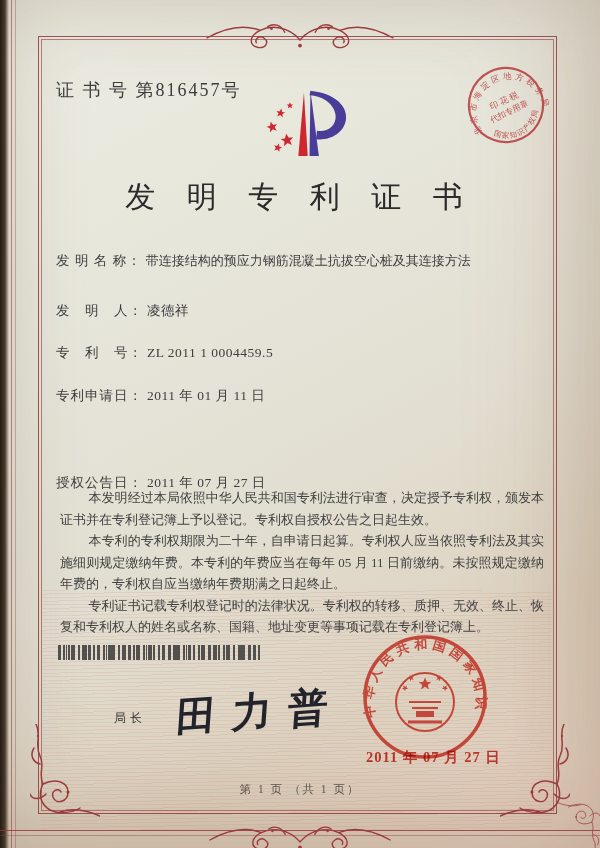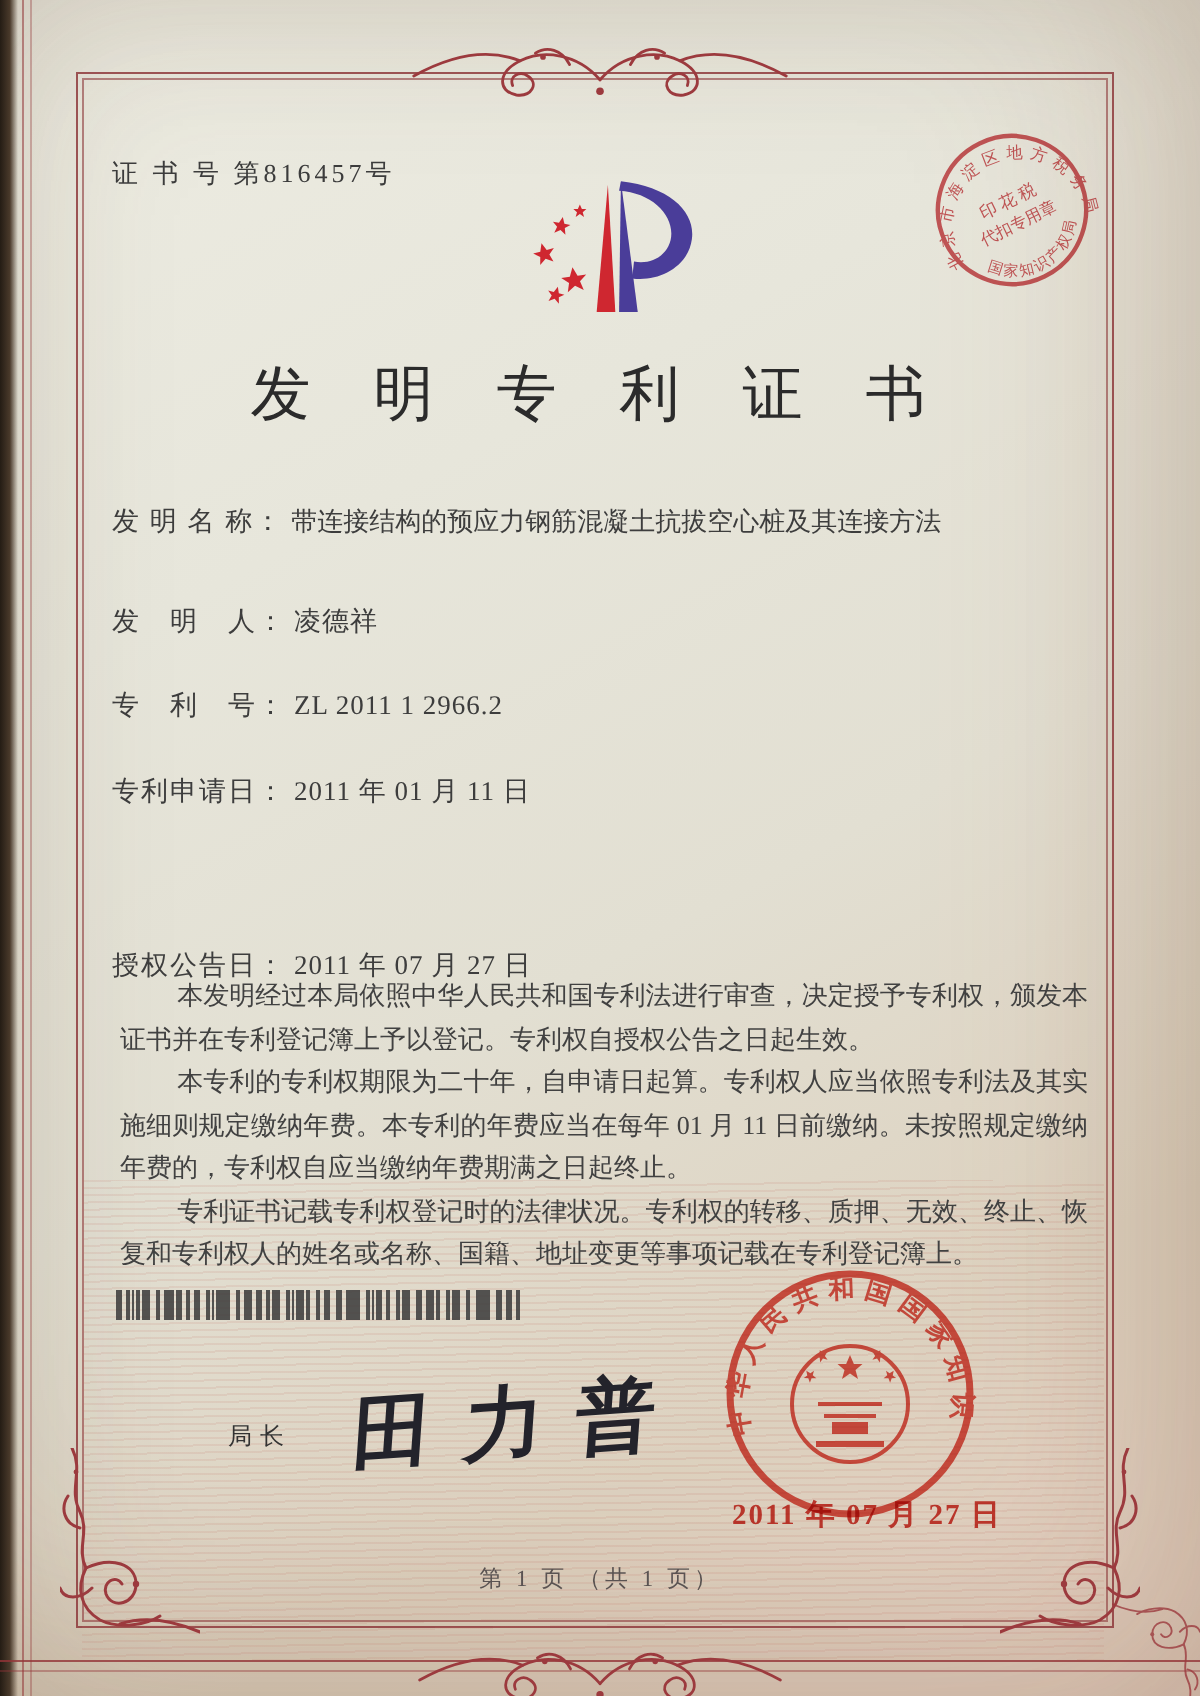--- a/index.html
+++ b/index.html
@@ -18,21 +18,21 @@
     background:repeating-linear-gradient(179deg,rgba(193,108,96,.13) 0 1px,rgba(0,0,0,0) 1px 3.6px);}
   .flourish-top{position:absolute;left:205px;top:18px;width:190px;height:40px;}
   .flourish-bottom{position:absolute;left:208px;top:820px;width:184px;height:40px;}
   .bottom-rule{position:absolute;left:0;top:830px;width:600px;height:4px;
     border-top:1.5px solid rgba(148,52,55,.8);border-bottom:1px solid rgba(148,52,55,.4);}
   .corner-orn{position:absolute;width:70px;height:95px;}
   .corner-bl{left:30px;top:724px;}
   .corner-br{left:500px;top:724px;transform:scaleX(-1);}
   .corner-brr{left:556px;top:800px;width:44px;height:60px;transform:rotate(180deg);opacity:.8;}
 
-  .cert-no{position:absolute;left:56px;top:78px;font-size:13px;letter-spacing:2px;color:#3c3c3c;}
+  .cert-no{position:absolute;left:56px;top:78px;font-size:18px;letter-spacing:2px;color:#3c3c3c;}
   .tax-stamp{position:absolute;left:461px;top:60px;width:90px;height:90px;
     transform:rotate(-26deg);opacity:.9;mix-blend-mode:multiply;}
   .logo{position:absolute;left:243px;top:86px;width:120px;height:84px;}
   .title{position:absolute;left:0;top:177px;width:600px;text-align:center;
     font-size:30px;font-weight:400;letter-spacing:12px;color:#2b2b2b;}
 
   .field{position:absolute;left:56px;font-size:13.5px;color:#3d3d3d;letter-spacing:.5px;white-space:nowrap;}
   .field .lbl{letter-spacing:1px;}
   .field .val{margin-left:4px;}
   .f0{top:252px;} .f0 .val{font-size:13px;letter-spacing:0;}
@@ -152,32 +152,32 @@
 
   <div class="title">发 明 专 利 证 书</div>
 
   <div class="field f0">
     <span class="lbl">发 明 名 称：</span><span class="val">带连接结构的预应力钢筋混凝土抗拔空心桩及其连接方法</span>
   </div>
   <div class="field f1">
     <span class="lbl">发　明　人：</span><span class="val">凌德祥</span>
   </div>
   <div class="field f2">
-    <span class="lbl">专　利　号：</span><span class="val">ZL 2011 1 2966.2</span>
+    <span class="lbl">专　利　号：</span><span class="val">ZL 2011 1 0004459.5</span>
   </div>
   <div class="field f3">
     <span class="lbl">专利申请日：</span><span class="val">2011 年 01 月 11 日</span>
   </div>
   <div class="field f5">
     <span class="lbl">授权公告日：</span><span class="val">2011 年 07 月 27 日</span>
   </div>
 
   <div class="body-text">
     <p>本发明经过本局依照中华人民共和国专利法进行审查，决定授予专利权，颁发本证书并在专利登记簿上予以登记。专利权自授权公告之日起生效。</p>
-    <p>本专利的专利权期限为二十年，自申请日起算。专利权人应当依照专利法及其实施细则规定缴纳年费。本专利的年费应当在每年 01 月 11 日前缴纳。未按照规定缴纳年费的，专利权自应当缴纳年费期满之日起终止。</p>
+    <p>本专利的专利权期限为二十年，自申请日起算。专利权人应当依照专利法及其实施细则规定缴纳年费。本专利的年费应当在每年 05 月 11 日前缴纳。未按照规定缴纳年费的，专利权自应当缴纳年费期满之日起终止。</p>
     <p>专利证书记载专利权登记时的法律状况。专利权的转移、质押、无效、终止、恢复和专利权人的姓名或名称、国籍、地址变更等事项记载在专利登记簿上。</p>
   </div>
 
   <div class="barcode"></div>
 
   <div class="signer-title">局长</div>
   <div class="signature">田力普</div>
 
   <svg class="seal" viewBox="0 0 130 130">
     <circle cx="65" cy="65" r="60" fill="none" stroke="#df4a3f" stroke-width="3.5"></circle>

